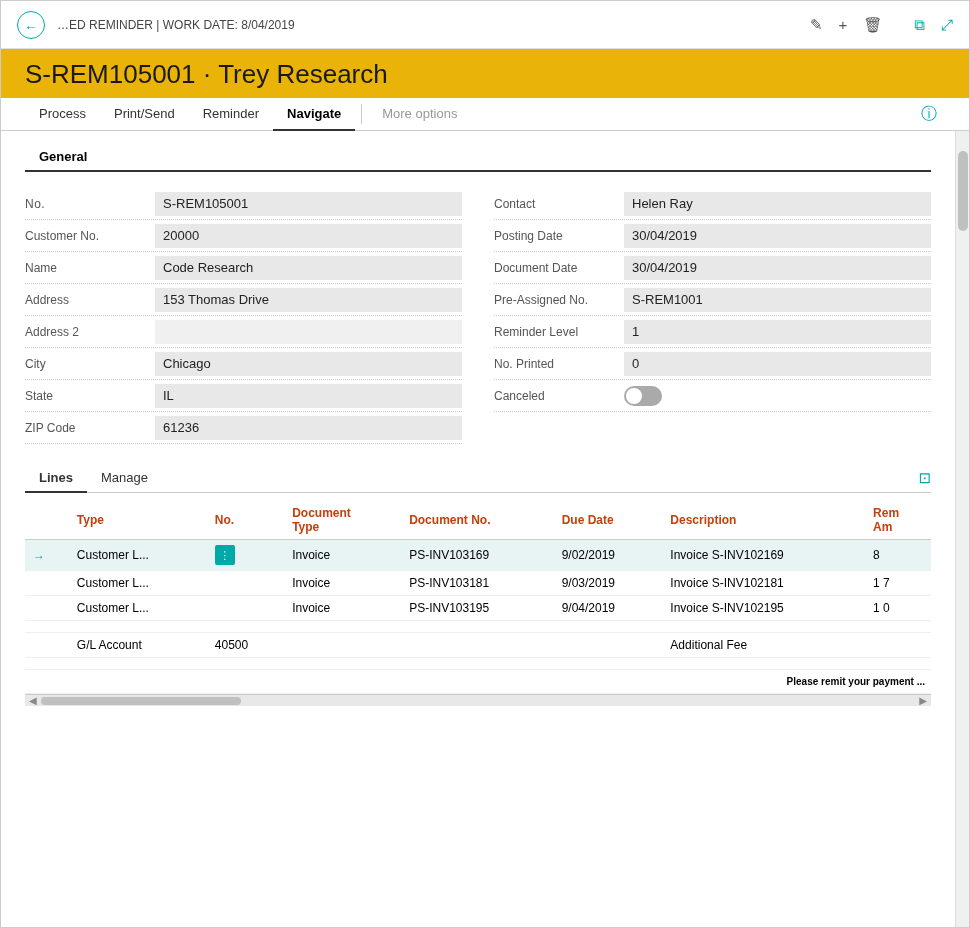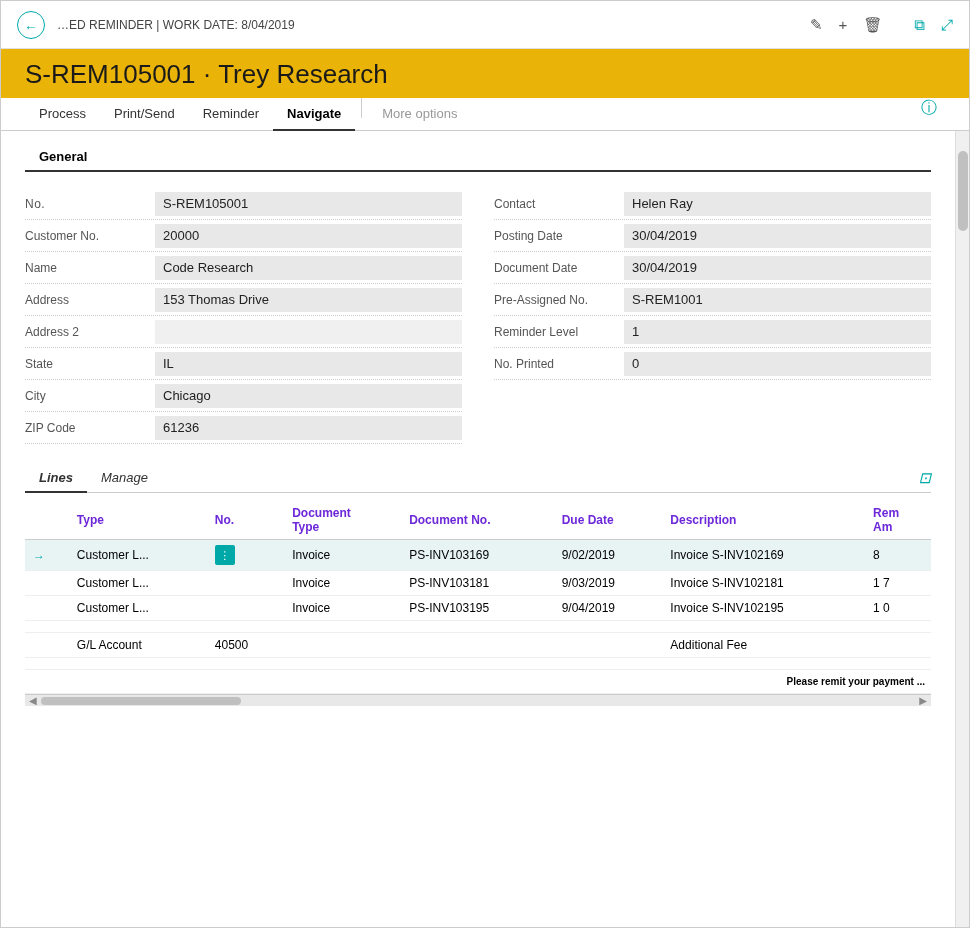--- a/index.html
+++ b/index.html
@@ -6,21 +6,21 @@
     body { font-family: 'Segoe UI', Arial, sans-serif; font-size: 13px; background: #e8e8e8; display: flex; justify-content: center; align-items: center; min-height: 100vh; }
     .window { width: 970px; min-height: 928px; background: #fff; border: 1px solid #ccc; box-shadow: 0 2px 12px rgba(0,0,0,0.18); display: flex; flex-direction: column; }
     .title-bar { background: #fff; border-bottom: 1px solid #e0e0e0; padding: 8px 16px; display: flex; align-items: center; gap: 12px; height: 48px; }
     .back-btn { width: 28px; height: 28px; border-radius: 50%; border: 1.5px solid #00a8a8; background: #fff; cursor: pointer; display: flex; align-items: center; justify-content: center; color: #00a8a8; font-size: 14px; flex-shrink: 0; }
     .title-text { font-size: 12px; color: #444; flex: 1; }
     .title-icons { display: flex; gap: 16px; align-items: center; }
     .title-icon { color: #555; font-size: 15px; cursor: pointer; }
     .title-icon.teal { color: #00a8a8; }
     .page-header { padding: 10px 24px 0 24px; background: #eab308; }
     .page-title { font-size: 26px; font-weight: 400; color: #1a1a1a; margin-bottom: 8px; }
-    .nav-tabs { display: flex; border-bottom: 1px solid #ccc; padding: 0 24px; background: #fff; gap: 0; }
+    .nav-tabs { display: flex; align-items: center; border-bottom: 1px solid #ccc; padding: 0 24px; background: #fff; gap: 0; }
     .nav-tab { padding: 8px 14px; font-size: 13px; cursor: pointer; color: #333; border-bottom: 2px solid transparent; margin-bottom: -1px; white-space: nowrap; }
     .nav-tab.active { font-weight: 600; border-bottom: 2px solid #333; color: #000; }
     .nav-sep { width: 1px; height: 20px; background: #ccc; margin: 0 6px; }
     .nav-tab.more { color: #999; }
     .nav-info-btn { margin-left: auto; color: #00a8a8; font-size: 16px; cursor: pointer; padding: 0 8px; }
     .content-area { display: flex; flex: 1; overflow: hidden; }
     .main-content { flex: 1; overflow-y: auto; padding: 0; }
     .scrollbar { width: 14px; background: #f0f0f0; border-left: 1px solid #ddd; display: flex; flex-direction: column; }
     .scrollbar-thumb { width: 10px; margin: 2px; background: #c0c0c0; border-radius: 5px; height: 80px; margin-top: 20px; }
     .section { padding: 12px 24px 0 24px; }
@@ -28,27 +28,27 @@
     .tab-item { padding: 6px 14px; font-size: 13px; cursor: pointer; font-weight: 600; border-bottom: 2px solid #333; margin-bottom: -2px; }
     .form-grid { display: grid; grid-template-columns: 1fr 1fr; gap: 0 32px; }
     .form-row { display: flex; align-items: center; min-height: 32px; border-bottom: 1px dotted #ccc; padding: 3px 0; }
     .form-label { width: 130px; color: #555; font-size: 12px; flex-shrink: 0; }
     .form-value { flex: 1; }
     .form-input { background: #e8e8e8; border: none; padding: 3px 8px; font-size: 13px; color: #222; width: 100%; min-height: 24px; display: flex; align-items: center; }
     .form-input.empty { background: #f0f0f0; }
     .toggle { width: 38px; height: 20px; background: #aaa; border-radius: 10px; position: relative; cursor: pointer; }
     .toggle-knob { width: 16px; height: 16px; background: #fff; border-radius: 50%; position: absolute; top: 2px; left: 2px; transition: left 0.2s; }
     .lines-section { padding: 12px 24px 0 24px; margin-top: 8px; }
-    .lines-tabs { display: flex; align-items: center; border-bottom: 1px solid #ccc; margin-bottom: 8px; font-style: italic; }
+    .lines-tabs { display: flex; align-items: center; border-bottom: 1px solid #ccc; margin-bottom: 8px; }
     .lines-tab { padding: 6px 14px; font-size: 13px; cursor: pointer; color: #333; border-bottom: 2px solid transparent; margin-bottom: -1px; }
     .lines-tab.active { font-weight: 600; border-bottom: 2px solid #333; }
     .lines-expand { margin-left: auto; color: #00a8a8; cursor: pointer; font-size: 15px; }
     .table-wrap { overflow-x: auto; }
     table { width: 100%; border-collapse: collapse; font-size: 12px; }
-    th { padding: 5px 8px; text-align: left; font-weight: 600; color: #6d28d9; border-bottom: 1px solid #ccc; white-space: nowrap; }
+    th { padding: 5px 8px; text-align: left; font-weight: 600; color: #c2410c; border-bottom: 1px solid #ccc; white-space: nowrap; }
     td { padding: 5px 8px; border-bottom: 1px solid #eee; white-space: nowrap; }
     tr.active-row td { background: #e8f4f4; }
     .dots-btn { display: inline-flex; align-items: center; justify-content: center; width: 20px; height: 20px; background: #00a8a8; color: #fff; border-radius: 2px; cursor: pointer; font-size: 11px; }
     .bold-val { font-weight: 400; }
     .footer-row td { border-top: 1px solid #ccc; font-size: 12px; }
     .footer-note td { font-size: 10px; font-weight: 600; text-align: right; padding: 6px; }
     .hscroll-bar { height: 12px; background: #e8e8e8; border-top: 1px solid #ccc; display: flex; align-items: center; padding: 0 2px; }
     .hscroll-thumb { height: 8px; width: 200px; background: #c0c0c0; border-radius: 4px; margin-left: 2px; }
     .hscroll-arrow { color: #888; font-size: 10px; cursor: pointer; padding: 0 2px; }
     .dotted-label { letter-spacing: 0.5px; }
@@ -123,32 +123,32 @@
                 <div class="form-input">153 Thomas Drive</div>
               </div>
             </div>
             <div class="form-row">
               <span class="form-label">Address 2</span>
               <div class="form-value">
                 <div class="form-input empty"></div>
               </div>
             </div>
             <div class="form-row">
+              <span class="form-label">City</span>
+              <div class="form-value">
+                <div class="form-input">Chicago</div>
+              </div>
+            </div>
+            <div class="form-row">
               <span class="form-label">State</span>
               <div class="form-value">
                 <div class="form-input">IL</div>
               </div>
             </div>
             <div class="form-row">
-              <span class="form-label">City</span>
-              <div class="form-value">
-                <div class="form-input">Chicago</div>
-              </div>
-            </div>
-            <div class="form-row">
               <span class="form-label">ZIP Code</span>
               <div class="form-value">
                 <div class="form-input">61236</div>
               </div>
             </div>
           </div>
 
           <div>
             <div class="form-row">
               <span class="form-label">Contact</span>
@@ -177,20 +177,28 @@
             <div class="form-row">
               <span class="form-label">Reminder Level</span>
               <div class="form-value">
                 <div class="form-input" style="text-align:right;">1</div>
               </div>
             </div>
             <div class="form-row">
               <span class="form-label">No. Printed</span>
               <div class="form-value">
                 <div class="form-input" style="text-align:right;">0</div>
+              </div>
+            </div>
+            <div class="form-row">
+              <span class="form-label">Canceled</span>
+              <div class="form-value">
+                <div class="toggle">
+                  <div class="toggle-knob"></div>
+                </div>
               </div>
             </div>
           </div>
         </div>
       </div>
 
       <div class="lines-section">
         <div class="lines-tabs">
           <span class="lines-tab active">Lines</span>
           <span class="lines-tab">Manage</span>

